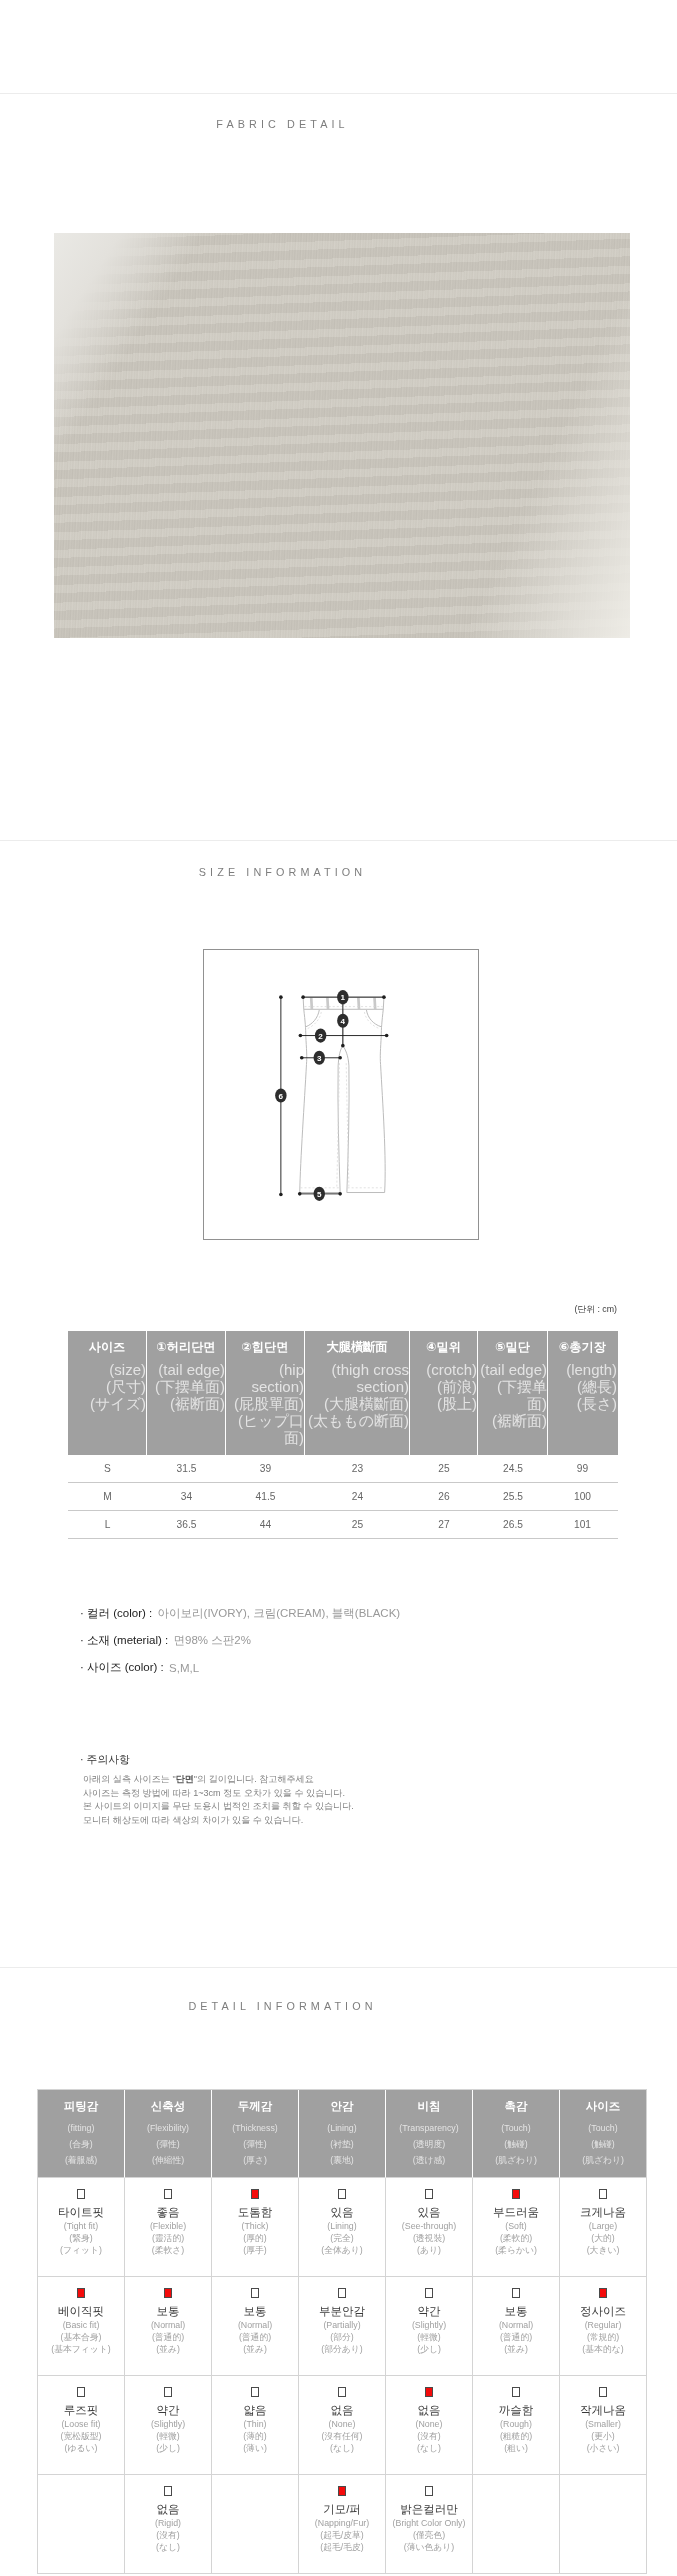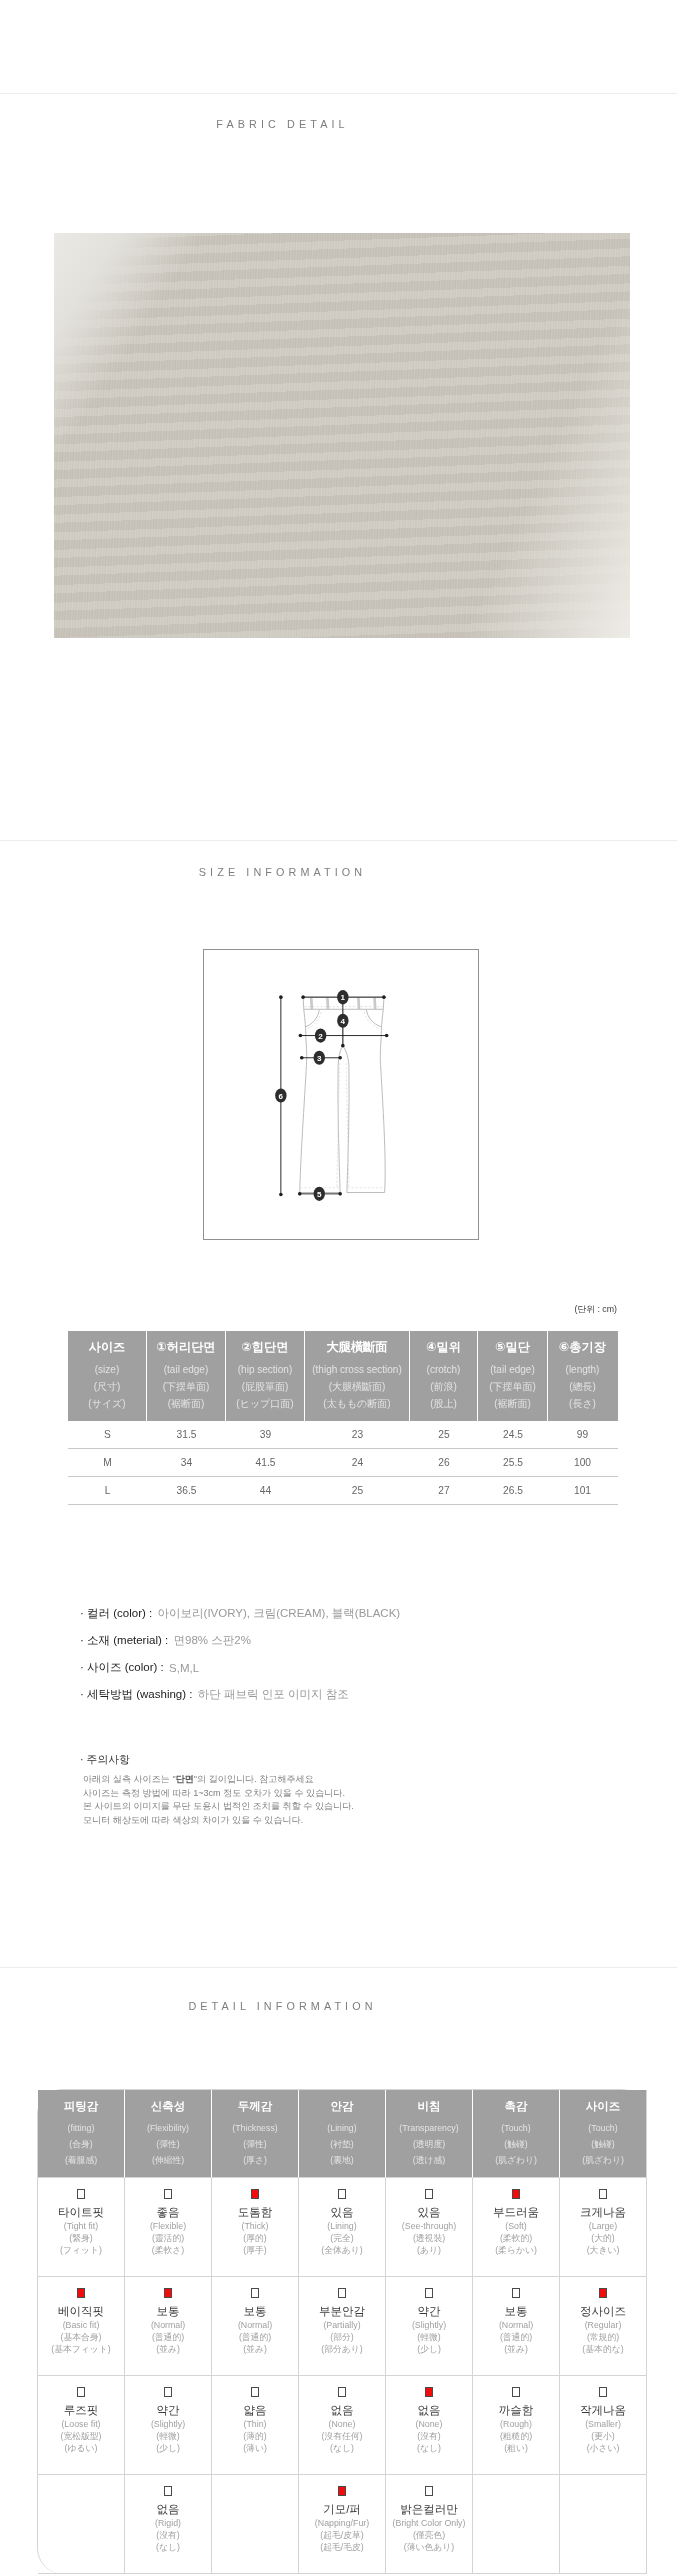--- a/index.html
+++ b/index.html
@@ -23,35 +23,35 @@
   
   .unit{position:absolute;left:414px;top:1304px;width:203px;text-align:right;
         font-size:8.8px;color:#3a3a3a;}
   
   .size-table{position:absolute;left:68px;top:1331px;width:550px;}
   .size-header{display:grid;grid-template-columns:79px 79px 79px 105px 68px 70px 69px;
                background:var(--header-gray,#9f9f9f);}
   .size-header .cell{text-align:center;padding:8.1px 0 8.1px;border-right:1.4px solid #fff;color:#fff;}
   .size-header .cell:last-child{border-right:none;}
   .h-main{font-size:12.2px;font-weight:700;margin-bottom:5.4px;}
-  .h-sub{font-size:10px;line-height:17px;color:#e3e3e3;}
+  .h-sub{font-size:15px;line-height:17px;color:#e3e3e3;text-align:right;}
   .size-row{display:grid;grid-template-columns:79px 79px 79px 105px 68px 70px 69px;
             height:27px;align-items:center;border-bottom:0.7px solid #c9c9c9;}
   .size-row .v{text-align:center;font-size:10.2px;color:#666;}
   
   .info{position:absolute;left:80px;top:1600px;}
   .info .line{height:27px;display:flex;align-items:center;font-size:11.5px;}
   .info .lbl{color:#222;}
   .info .val{color:#999;margin-left:5.4px;}
   .notice-title{position:absolute;left:80px;top:1753px;font-size:10.8px;color:#333;}
   .notice{position:absolute;left:83px;top:1773px;font-size:9.1px;line-height:13.5px;color:#7f7f7f;}
   .notice b{color:#555;font-weight:700;}
   
   .detail-table{position:absolute;left:37px;top:2089px;width:610px;
-                border-left:0.7px solid #d4d4d4;border-top:0.7px solid #d4d4d4;box-sizing:border-box;border-radius:26px;}
+                border-left:0.7px solid #d4d4d4;border-top:0.7px solid #d4d4d4;box-sizing:border-box;}
   .d-hrow{display:grid;grid-template-columns:repeat(7,1fr);background:var(--header-gray,#a0a0a0);}
   .d-hcell{text-align:center;padding:8.8px 0 8.1px;border-right:1.4px solid #fff;border-bottom:0.7px solid #d4d4d4;color:#fff;min-height:60px;}
   .d-hcell:last-child{border-right:0.7px solid #d4d4d4;}
   .d-hmain{font-size:11.5px;font-weight:700;margin-bottom:6.1px;}
   .d-hsub{font-size:8.8px;line-height:16.3px;color:#e4e4e4;}
   .d-row{display:grid;grid-template-columns:repeat(7,1fr);}
   .d-cell{border-right:0.7px solid #d4d4d4;border-bottom:0.7px solid #d4d4d4;height:99px;
           box-sizing:border-box;text-align:center;padding-top:10.8px;}
   .chk{display:inline-block;width:6.8px;height:8.8px;border:0.7px solid #4a4a4a;background:#fff;}
   .chk.on{background:var(--accent-red,#f40b0b);}
@@ -213,24 +213,20 @@
         <span class="val">아이보리(IVORY), 크림(CREAM), 블랙(BLACK)</span>
       </div>
       <div class="line">
         <span class="lbl">· 소재 (meterial) :</span>
         <span class="val">면98% 스판2%</span>
       </div>
       <div class="line">
         <span class="lbl">· 사이즈 (color) :</span>
         <span class="val">S,M,L</span>
       </div>
-      <div class="line">
-        <span class="lbl">· 세탁방법 (washing) :</span>
-        <span class="val">하단 패브릭 인포 이미지 참조</span>
-      </div>
     </div>
   <div class="notice-title">· 주의사항</div>
   <div class="notice" id="notice-lines">
       <div><span>아래의 실측 사이즈는 "</span><b>단면</b><span>"의 길이입니다. 참고해주세요</span></div>
       <div><span>사이즈는 측정 방법에 따라 1~3cm 정도 오차가 있을 수 있습니다.</span></div>
       <div><span>본 사이트의 이미지를 무단 도용시 법적인 조치를 취할 수 있습니다.</span></div>
       <div><span>모니터 해상도에 따라 색상의 차이가 있을 수 있습니다.</span></div>
     </div>
 
   <div class="hr" style="top:1967px"></div>

